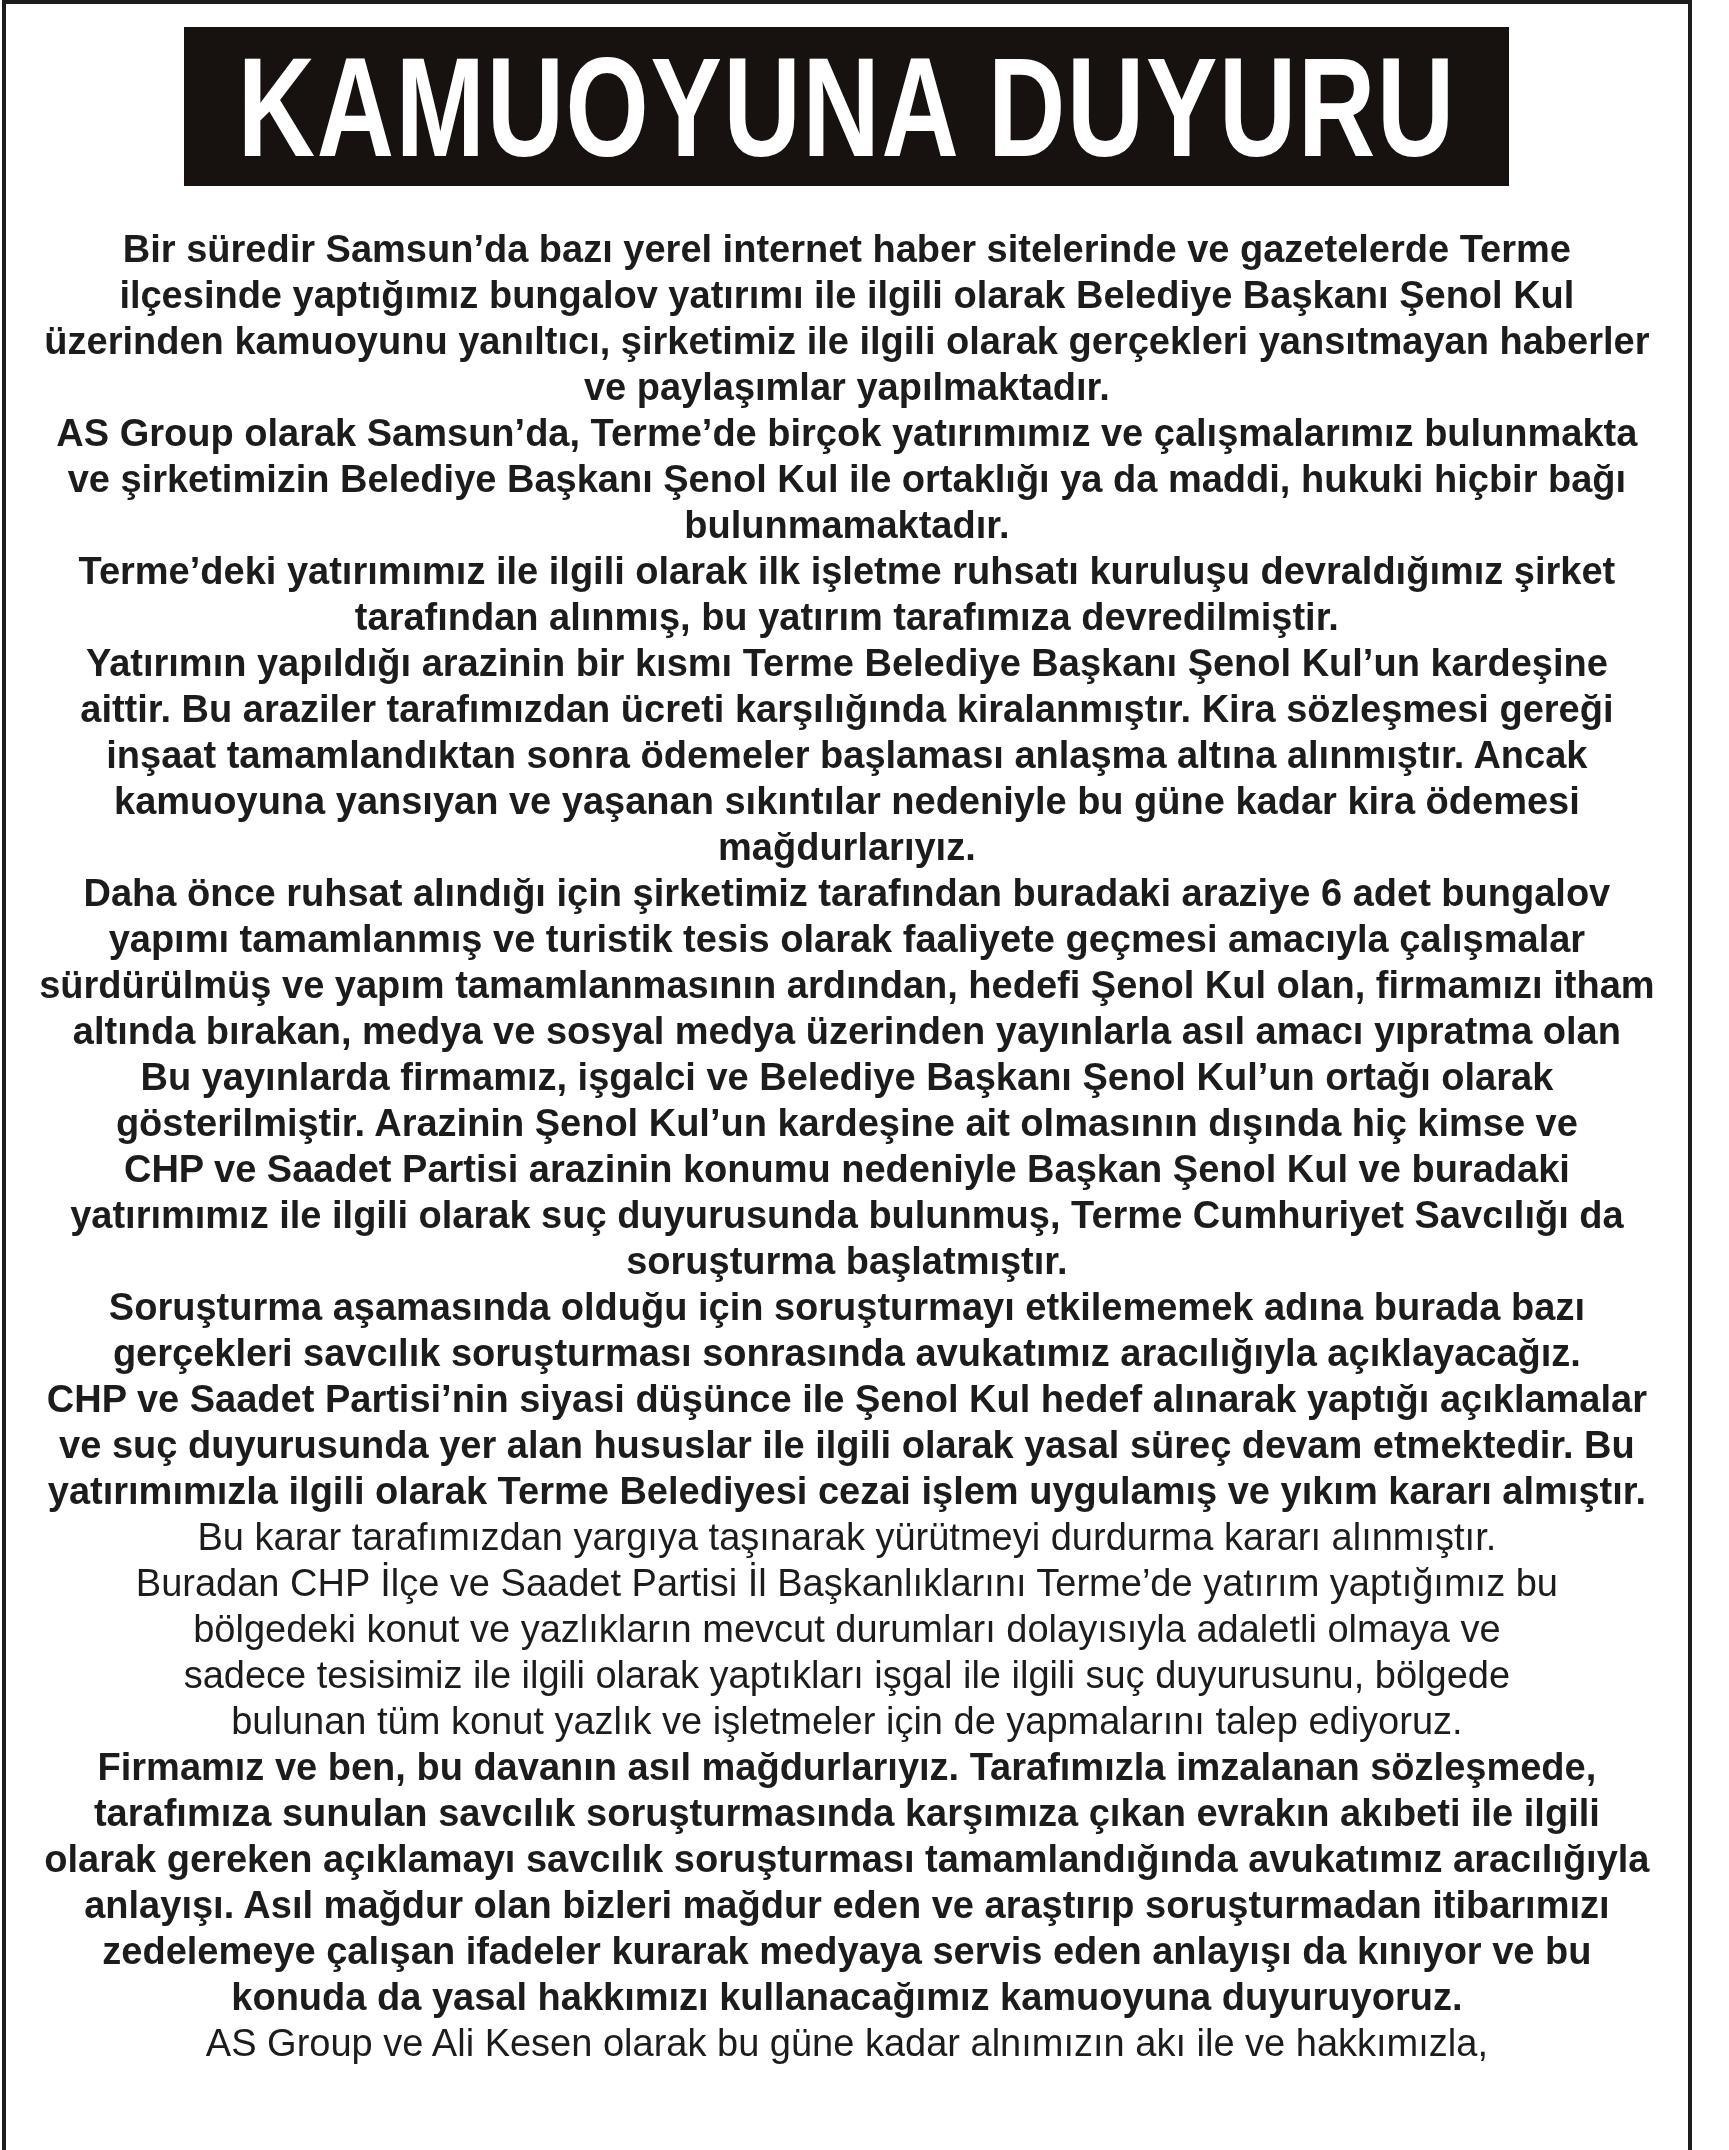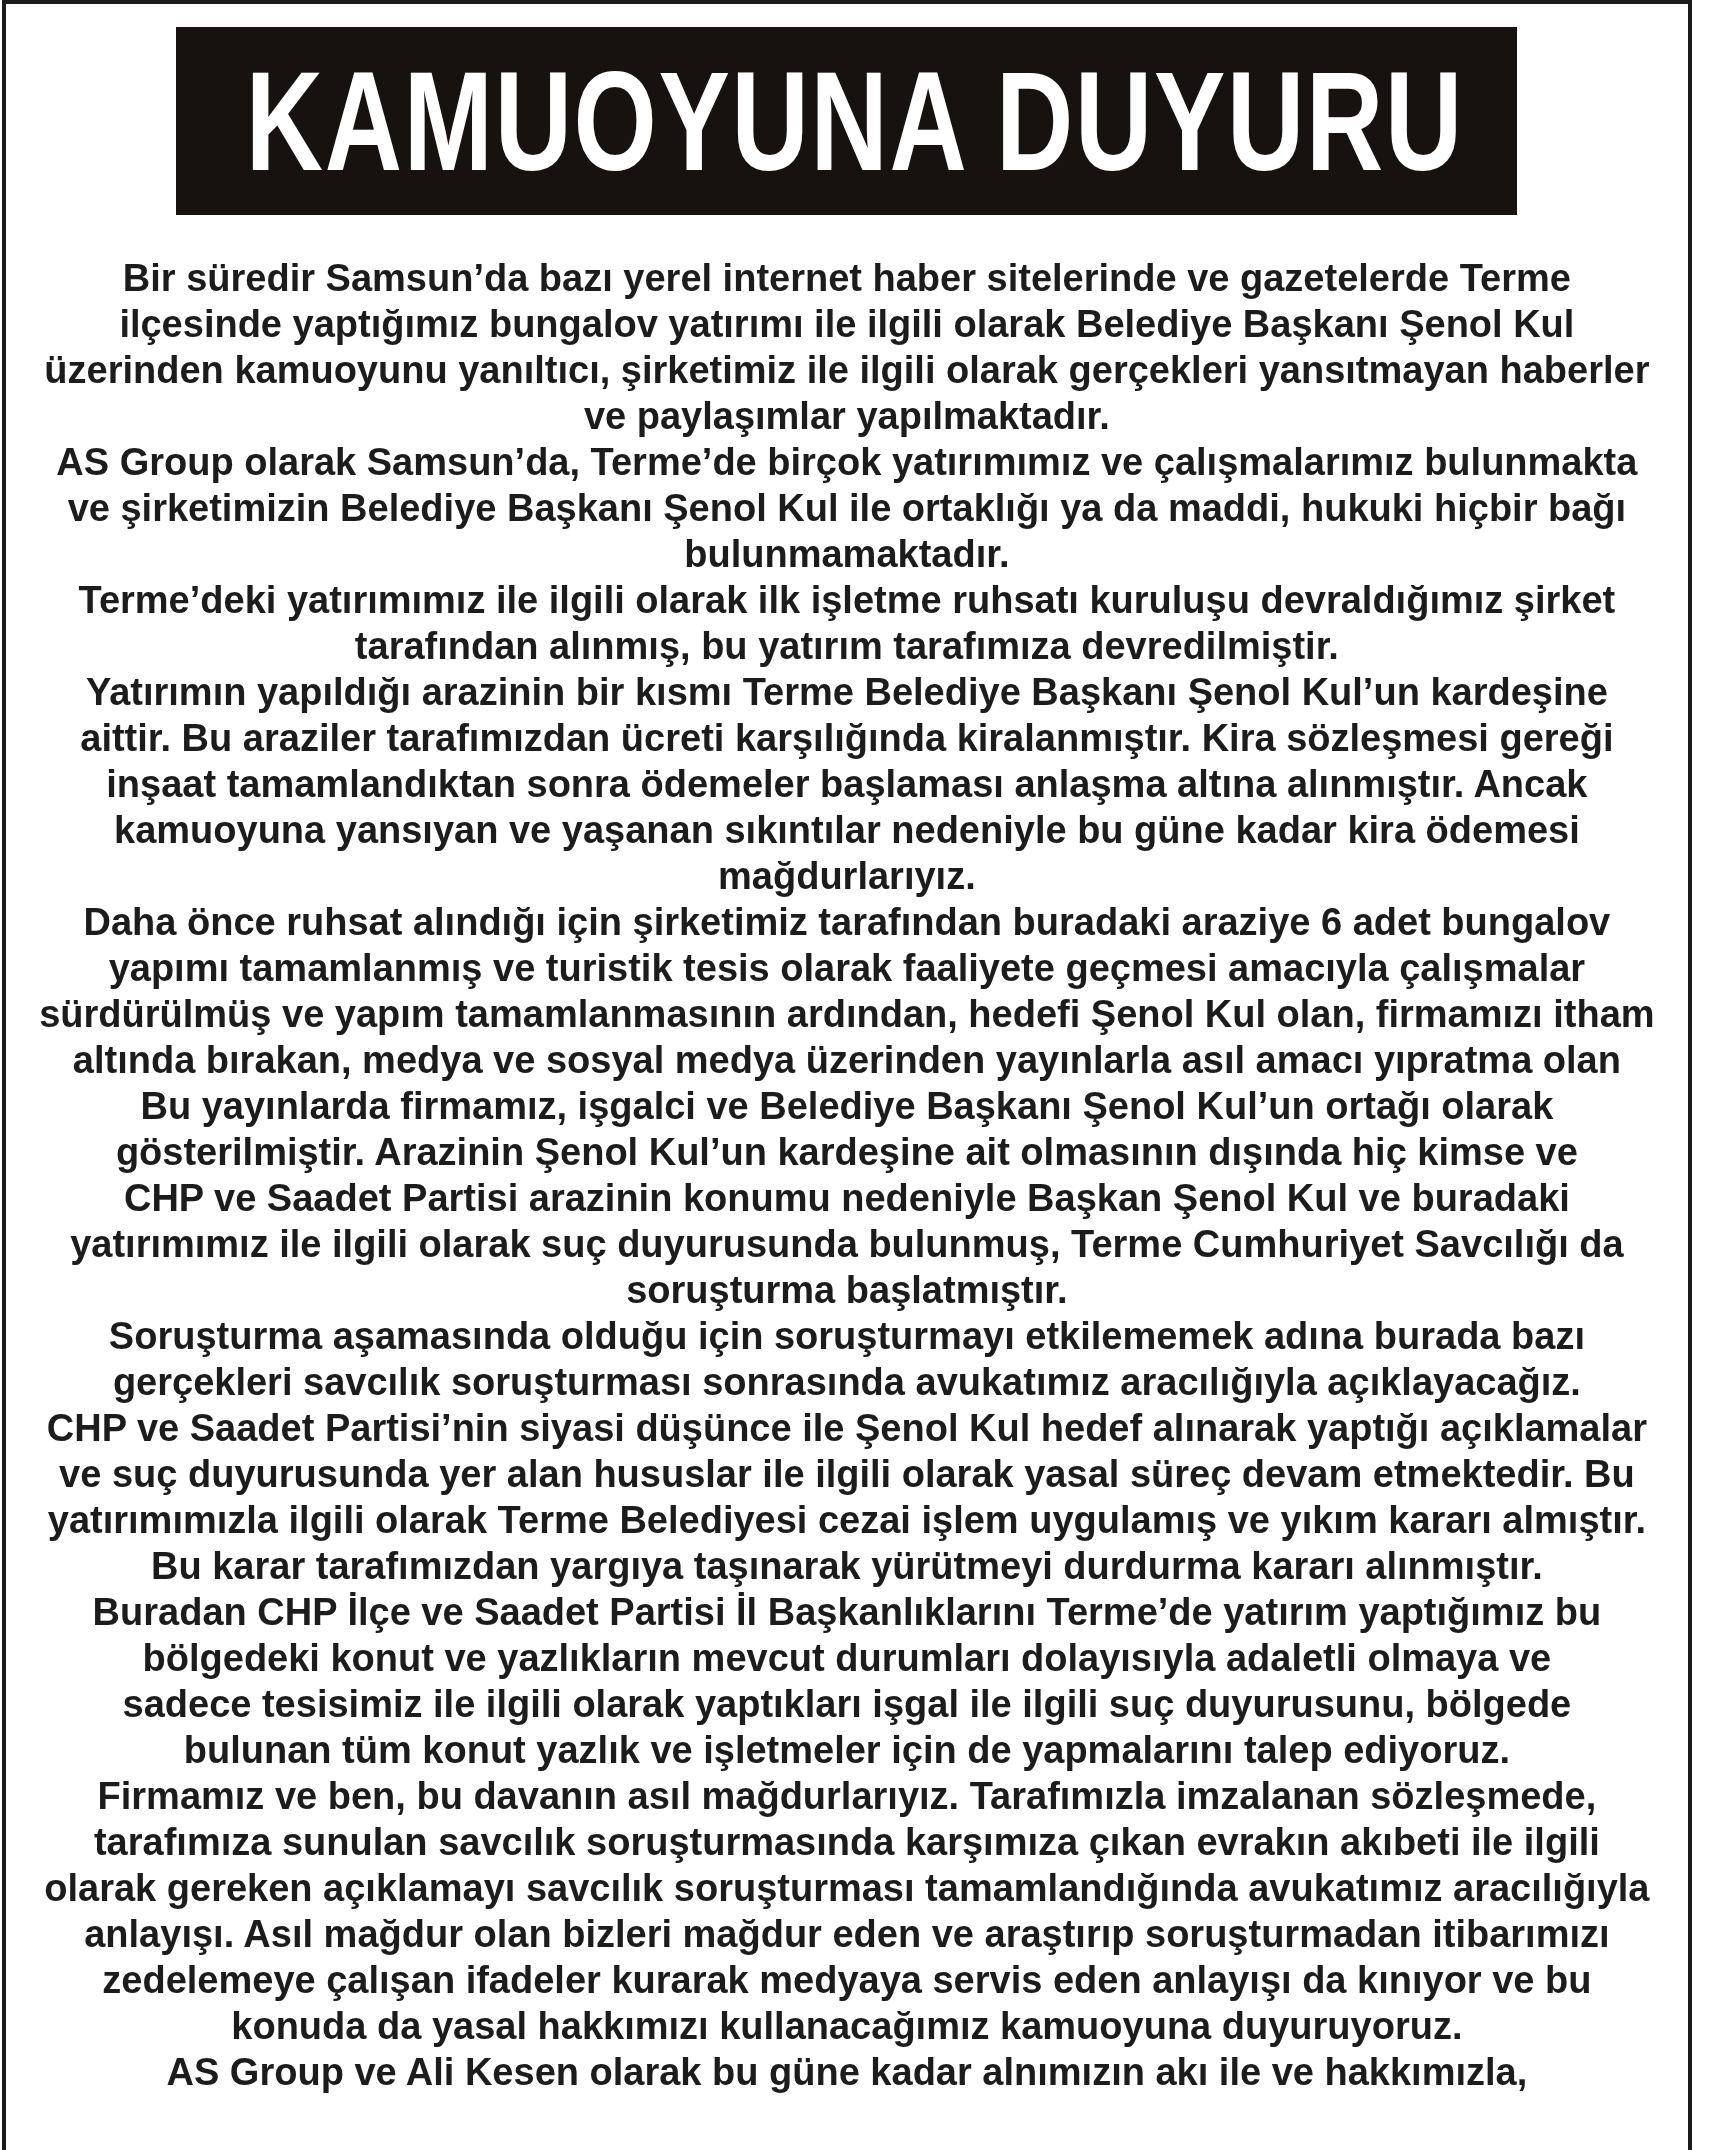--- a/index.html
+++ b/index.html
@@ -29,26 +29,25 @@
   }
   .inner {
     position: absolute;
     left: 3.4px;
     top: 0;
     width: 1687px;
   }
   .header-box {
     margin: 27px auto 0 auto;
     width: 1325px;
-    height: 188px;
+    height: 159px;
     background: var(--banner);
     display: flex;
     align-items: center;
     justify-content: center;
-    padding-left: 16px;
   }
   .header-title {
     color: var(--banner-text);
     font-weight: bold;
     font-size: 107px;
     letter-spacing: 1.7px;
     white-space: nowrap;
     transform: scaleY(1.32);
     transform-origin: center;
   }
@@ -56,21 +55,21 @@
     margin-top: 40px;
     text-align: center;
     font-size: 38px;
     line-height: 46px;
   }
   .line {
     white-space: nowrap;
     font-weight: bold;
   }
   .line.bold {
-    font-weight: bold;
+    font-weight: normal;
   }
 </style>
 </head>
 <body>
 
 <div class="page">
   <div class="frame"></div>
   <div class="inner">
     <div class="header-box">
       <span class="header-title">KAMUOYUNA DUYURU</span>

